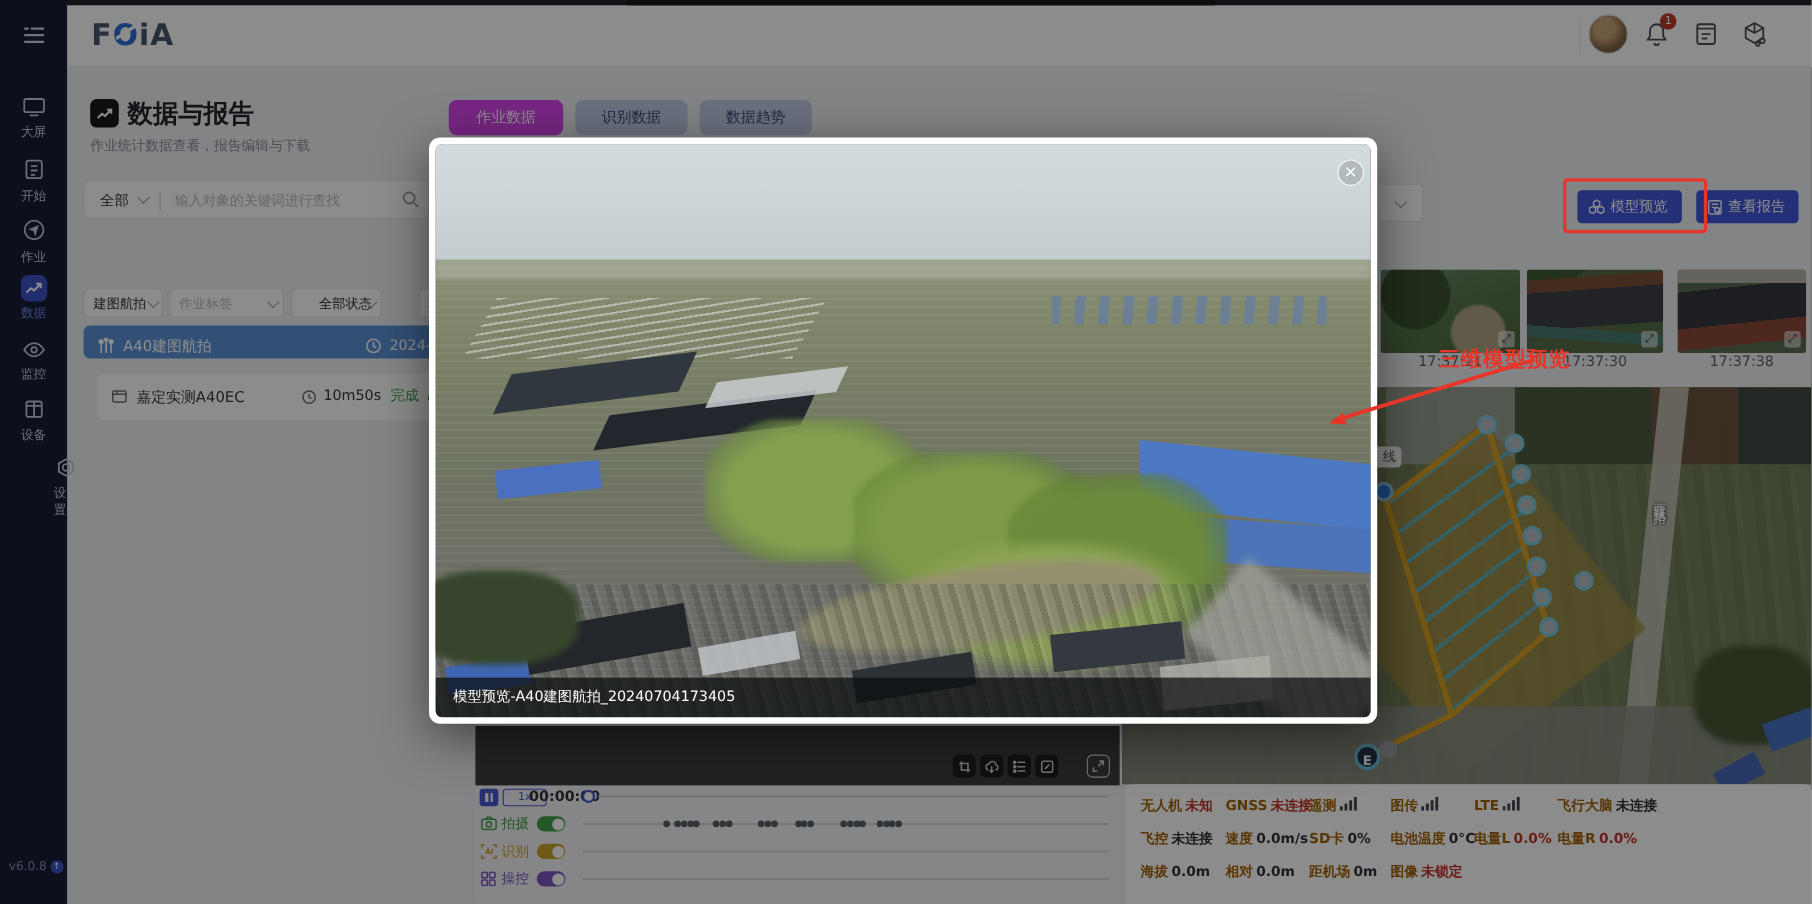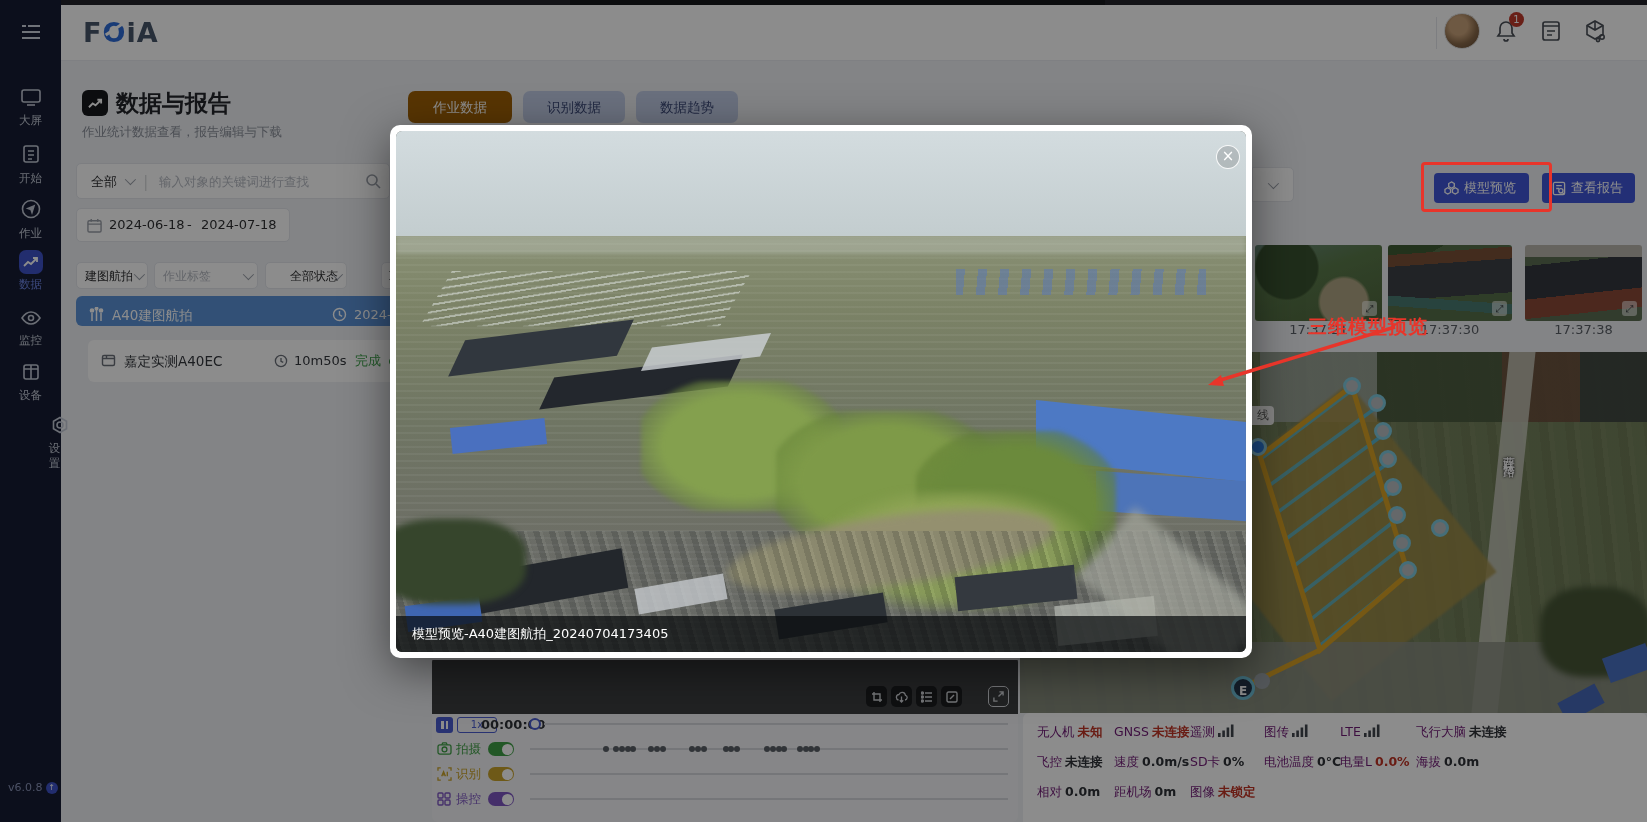--- a/index.html
+++ b/index.html
@@ -35,21 +35,21 @@
   .badge { position:absolute; left:14px; top:-7px; min-width:15px; height:15px; background:#c0392b; color:#fff;
     font-size:10px; border-radius:8px; text-align:center; line-height:15px; padding:0 3px; }
 
   
   #title-ic { left:82px; top:90px; width:26px; height:26px; background:#17191d; border-radius:6px; color:#fff; display:flex; align-items:center; justify-content:center; z-index:8;}
   #page-title { left:116px; top:88px; font-size:23px; font-weight:700; color:#24262b; z-index:8;}
   #page-sub { left:82px; top:124px; font-size:12.5px; color:#8a8f99; z-index:8;}
 
   
   .tab { position:absolute; top:91px; height:32px; border-radius:7px; font-size:13.5px; line-height:32px; text-align:center; z-index:8; cursor:pointer; }
-  .tab-active { background:#a16207; color:#fff; }
+  .tab-active { background:#d946ef; color:#fff; }
   .tab-idle { background:#c2cce6; color:#3c4a78; }
 
   
   .panelbox { position:absolute; background:#fff; border:1px solid #e3e6ec; border-radius:5px; z-index:8; }
   .ph { color:#b6bac2; } .txt { color:#303133; }
   .chev { display:inline-block; width:8px; height:8px; border-right:1.6px solid #9a9fa8; border-bottom:1.6px solid #9a9fa8; transform:rotate(45deg) translateY(-2px); }
   .sep { color:#d8dadd; }
 
   
   #job-row-1 { left:76px; top:296px; width:430px; height:30px; background:#5b93d8; border-radius:6px; z-index:8; color:#fff; }
@@ -93,21 +93,21 @@
   .trk-lb { position:absolute; left:24px; font-size:12.5px; }
   .trk-ic { position:absolute; left:5px; width:15px; height:15px; }
   .tog { position:absolute; left:56px; width:26px; height:14px; border-radius:7px; }
   .tog::after { content:""; position:absolute; right:1.5px; top:1.5px; width:11px; height:11px; border-radius:50%; background:#fff; }
   .dot { position:absolute; width:6px; height:6px; border-radius:50%; background:#5a5f66; top:-2px; }
 
   
   #telemetry { left:1023px; top:713px; width:624px; height:115px; background:#fff; border-radius:6px; z-index:8;
      display:grid; grid-template-columns:77px 76px 74px 76px 76px auto; padding:11px 0 0 14px; grid-auto-rows:30px; }
   .cell { font-size:12.5px; white-space:nowrap; }
-  .tl { color:#701a75; } .tv { color:#2f3238; font-weight:700; margin-left:3px;}
+  .tl { color:#a16207;font-weight:bold; } .tv { color:#2f3238; font-weight:700; margin-left:3px;}
   .tv-red { color:#c03425; }
   .bars { display:inline-block; vertical-align:-1px; margin-left:3px;}
 
   
   #dim { left:0; top:0; width:1647px; height:822px; background:rgba(0,0,0,0.45); z-index:50; }
 
   
   #modal { left:390px; top:125px; width:862px; height:533px; background:#fff; border-radius:10px; padding:6px;
      box-shadow:0 12px 45px rgba(0,0,0,.5); z-index:60; }
   #scene { position:relative; width:850px; height:521px; border-radius:6px; overflow:hidden; background:#6d6e66; }
@@ -257,31 +257,20 @@
     <span class="abs sep" style="left:66px; top:8px;">|</span>
     <span class="abs ph" style="left:82px; top:10px; font-size:12.5px;">输入对象的关键词进行查找</span>
     <span class="abs" style="left:288px; top:9px;">
       <svg width="16" height="16" viewBox="0 0 16 16" fill="none" stroke="#9a9fa8" stroke-width="1.6">
           <circle cx="7" cy="7" r="5"></circle>
           <path d="M11 11l4 4"></path>
         </svg>
     </span>
   </div>
 
-  <div class="panelbox" style="left:76px; top:208px; width:214px; height:34px;">
-    <span class="abs" style="left:10px; top:9px;">
-      <svg width="15" height="15" viewBox="0 0 16 16" fill="none" stroke="#9a9fa8" stroke-width="1.5">
-          <rect x="1" y="3" width="14" height="12" rx="1.5"></rect>
-          <path d="M1 6.5h14M4.5 1v3M11.5 1v3"></path>
-        </svg>
-    </span>
-    <span class="abs txt" style="left:32px; top:8px; font-size:13px;">2024-06-18</span>
-    <span class="abs txt" style="left:110px; top:8px; font-size:13px;">-</span>
-    <span class="abs txt" style="left:124px; top:8px; font-size:13px;">2024-07-18</span>
-  </div>
 
   <div class="panelbox" style="left:76px; top:262px; width:72px; height:27px;">
     <span class="abs txt" style="left:8px; top:5px; font-size:12px;">建图航拍</span>
     <span class="chev abs" style="left:57px; top:9px;"></span>
   </div>
   <div class="panelbox" style="left:154px; top:262px; width:104px; height:27px;">
     <span class="abs ph" style="left:8px; top:5px; font-size:12px;">作业标签</span>
     <span class="chev abs" style="left:88px; top:9px;"></span>
   </div>
   <div class="panelbox" style="left:265px; top:262px; width:82px; height:27px;">
@@ -516,20 +505,21 @@
           <rect x="4.3" y="6.5" width="2.6" height="6.5" fill="#41464e"></rect>
           <rect x="8.6" y="3.5" width="2.6" height="9.5" fill="#41464e"></rect>
           <rect x="12.9" y="0.5" width="2.6" height="12.5" fill="#41464e"></rect>
         </svg></div>
       <div class="cell"><span class="tl">飞行大脑</span><span class="tv">未连接</span></div>
       <div class="cell"><span class="tl">飞控</span><span class="tv">未连接</span></div>
       <div class="cell"><span class="tl">速度</span><span class="tv">0.0m/s</span></div>
       <div class="cell"><span class="tl">SD卡</span><span class="tv">0%</span></div>
       <div class="cell"><span class="tl">电池温度</span><span class="tv">0°C</span></div>
       <div class="cell"><span class="tl">电量L</span><span class="tv tv-red">0.0%</span></div>
+      <div class="cell"><span class="tl">电量R</span><span class="tv tv-red">0.0%</span></div>
       <div class="cell"><span class="tl">海拔</span><span class="tv">0.0m</span></div>
       <div class="cell"><span class="tl">相对</span><span class="tv">0.0m</span></div>
       <div class="cell"><span class="tl">距机场</span><span class="tv">0m</span></div>
       <div class="cell"><span class="tl">图像</span><span class="tv tv-red">未锁定</span></div>
     </div>
 
   <div class="abs" id="dim"></div>
 
   <div class="abs" id="modal">
     <div id="scene">

